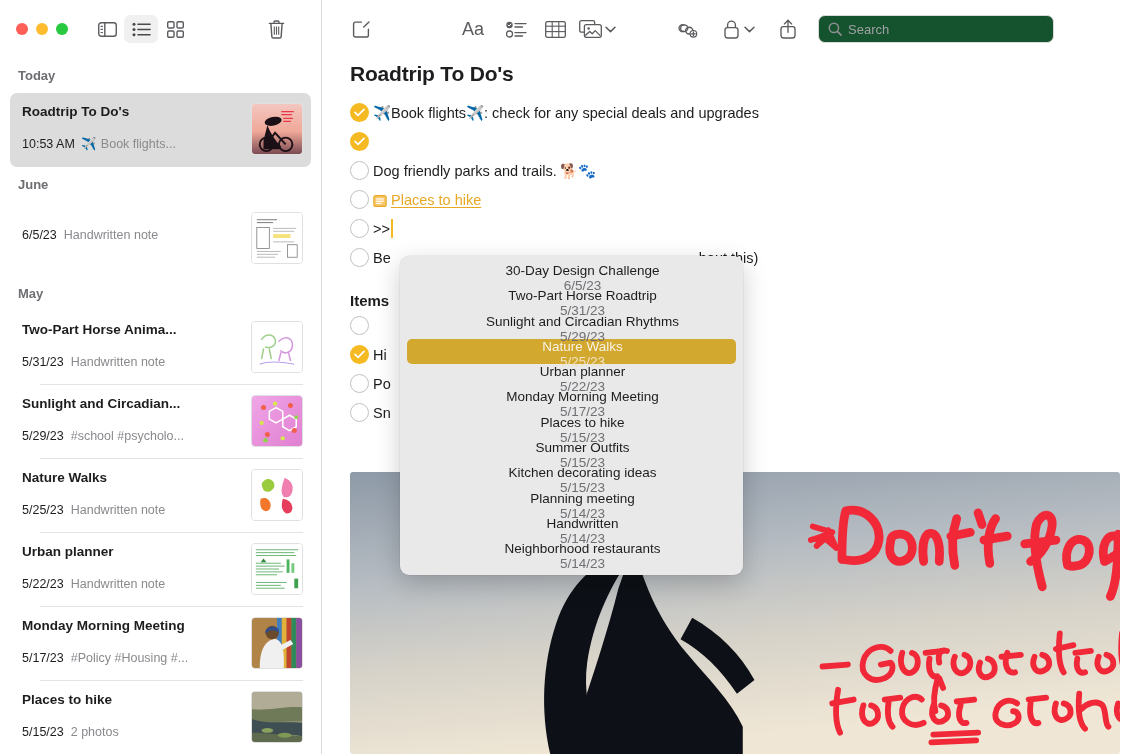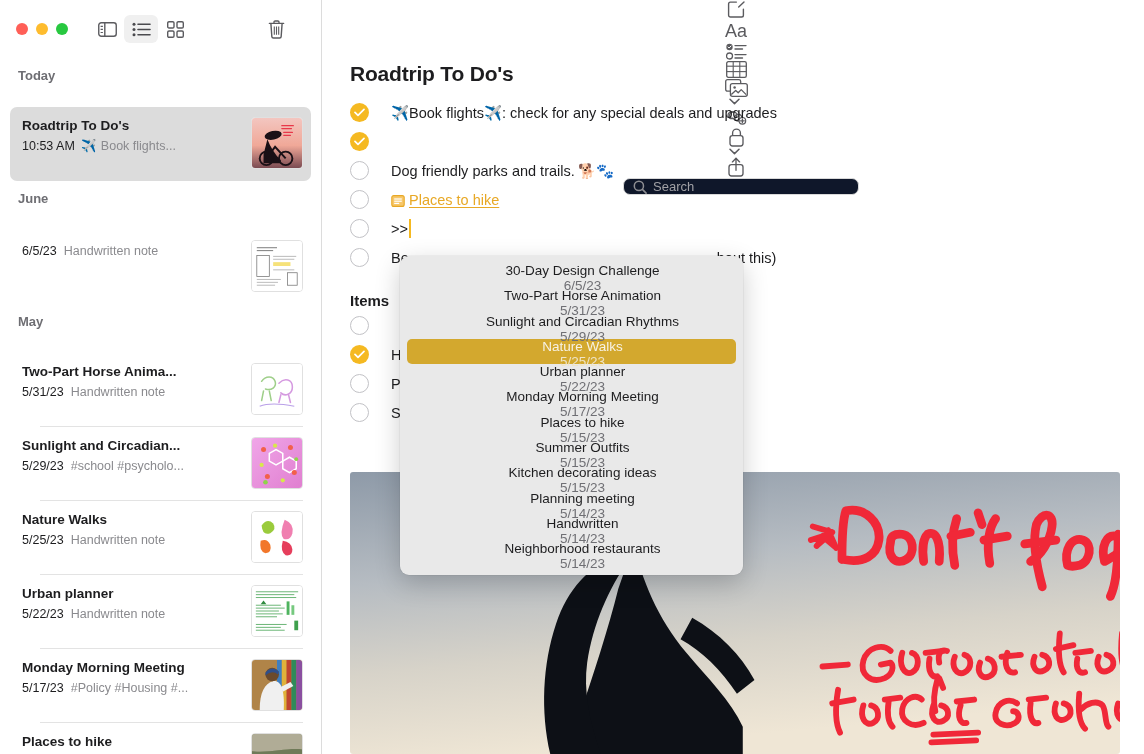--- a/index.html
+++ b/index.html
@@ -54,21 +54,21 @@
 
   #sidebar-list {
     position: absolute;
     top: 58px; left: 0; right: 0; bottom: 0;
     overflow: hidden;
   }
   .group-header {
     font-size: 13px;
     font-weight: 600;
     color: #6e6e73;
-    padding: 10px 18px 24px 18px;
+    padding: 10px 18px 10px 18px;
   }
   .note-item {
     position: relative;
     display: flex;
     align-items: flex-start;
     margin: 0 10px;
     padding: 10px 8px 12px 12px;
     border-radius: 7px;
     min-height: 62px;
   }
@@ -79,21 +79,21 @@
     height: 1px; background: #e3e3e3;
   }
   .note-text { flex: 1; min-width: 0; padding-right: 8px; }
   .note-title {
     font-size: 13.5px; font-weight: 700; color: #1d1d1f;
     white-space: nowrap; overflow: hidden; text-overflow: ellipsis;
     line-height: 18px;
   }
   .note-meta {
     display: flex; gap: 7px; align-items: center;
-    font-size: 12.5px; line-height: 18px; margin-top: 2px;
+    font-size: 12.5px; line-height: 18px; margin-top: 14px;
     white-space: nowrap; overflow: hidden;
   }
   .note-date { color: #1d1d1f; flex-shrink: 0; }
   .note-snippet {
     color: #8a8a8e; overflow: hidden; text-overflow: ellipsis; white-space: nowrap;
   }
   .thumb {
     width: 52px; height: 52px;
     border-radius: 4px;
     flex-shrink: 0;
@@ -108,56 +108,55 @@
   #main {
     position: absolute;
     left: 322px; top: 0; right: 0; bottom: 0;
     background: #ffffff;
   }
   #main-toolbar {
     height: 58px;
     display: flex; align-items: center;
     padding: 0 14px 0 20px;
     gap: 1px;
-    flex-direction: column;
   }
   .mt-btn {
     width: 38px; height: 30px;
     display: flex; align-items: center; justify-content: center;
     border-radius: 6px;
   }
   .mt-btn.wide { width: 46px; }
   .spacer-a { width: 68px; }
   .spacer-b { width: 10px; }
   .spacer-c { width: 48px; }
   .chev { margin-left: -4px; }
   #search-box {
     margin-left: 10px;
     width: 236px; height: 28px;
     border: 1px solid #d9d9d9;
     border-radius: 7px;
     display: flex; align-items: center;
     padding: 0 9px; gap: 6px;
-    background: #0f172a;
+    background: #14532d;
   }
   #search-box .ph { font-size: 13px; color: #a0a0a5; }
 
   #note-body {
     position: relative;
     padding: 0 24px 0 28px;
     height: calc(754px - 58px);
     overflow: hidden;
   }
   #note-title-h {
     font-size: 21px; font-weight: 700; color: #1d1d1f;
     letter-spacing: -0.2px;
     margin: 4px 0 16px 0;
   }
   .todo-row {
-    display: flex; align-items: flex-start; gap: 22px;
+    display: flex; align-items: flex-start; gap: 4px;
     min-height: 29px;
     font-size: 14.5px; color: #1d1d1f;
     line-height: 22px;
   }
   .cbx {
     width: 19px; height: 19px; border-radius: 50%;
     flex-shrink: 0; margin-top: 1px;
     display: flex; align-items: center; justify-content: center;
   }
   .cbx.unchecked { border: 1.6px solid #c2c2c6; background: #fff; }
@@ -778,21 +777,21 @@
       </div>
     </div>
   </div>
 
   <div id="note-popup">
       <div class="pop-row">
         <span>30-Day Design Challenge</span>
         <span class="rdate">6/5/23</span>
       </div>
       <div class="pop-row">
-        <span>Two-Part Horse Animation</span>
+        <span>Two-Part Horse Roadtrip</span>
         <span class="rdate">5/31/23</span>
       </div>
       <div class="pop-row">
         <span>Sunlight and Circadian Rhythms</span>
         <span class="rdate">5/29/23</span>
       </div>
       <div class="pop-row selected">
         <span>Nature Walks</span>
         <span class="rdate">5/25/23</span>
       </div>

